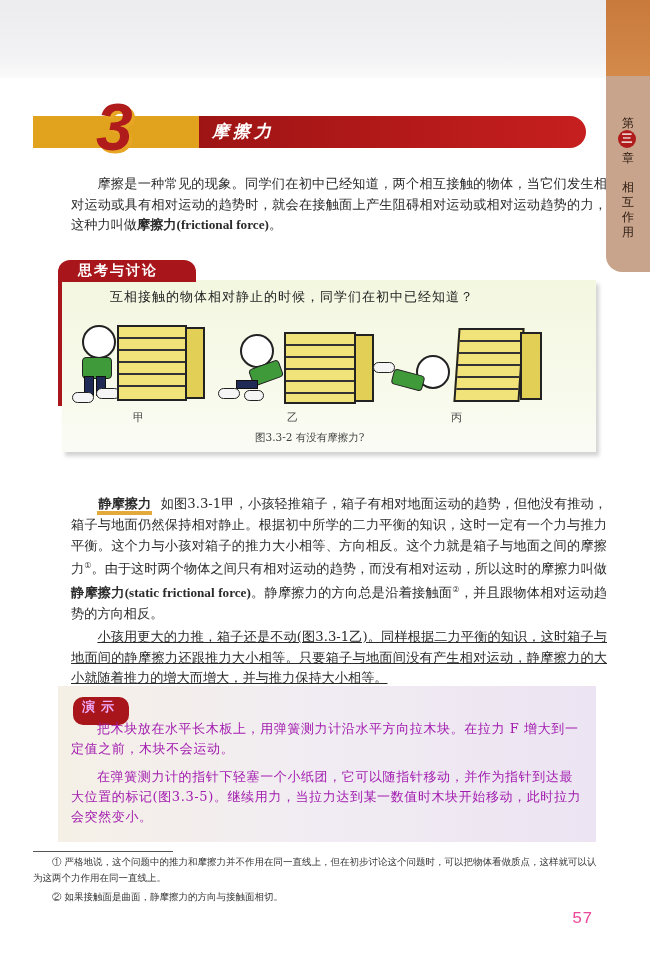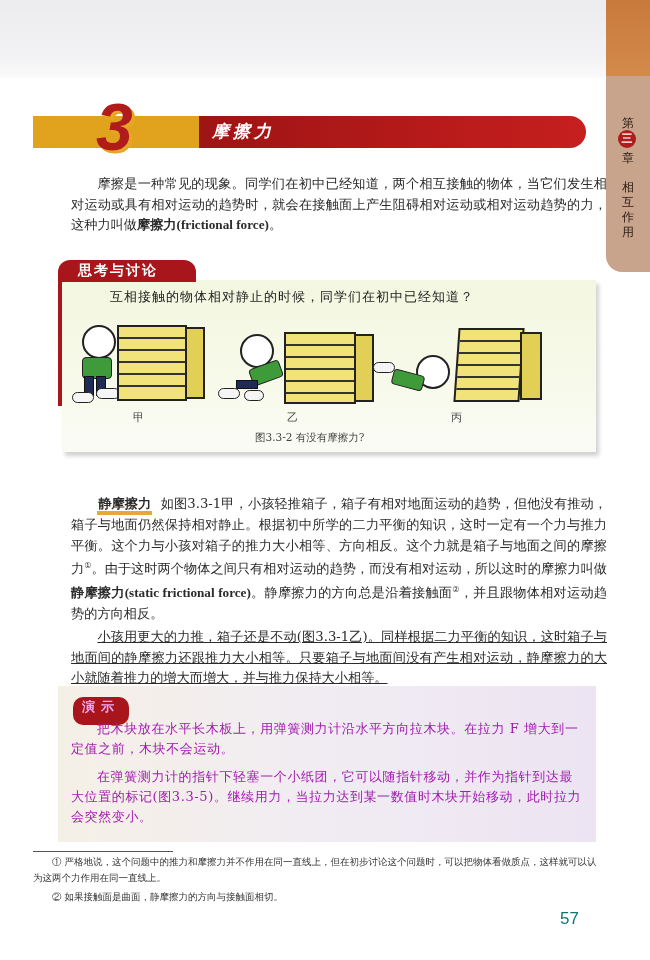--- a/index.html
+++ b/index.html
@@ -108,22 +108,22 @@
   .demo-para {
     position:absolute; left:71px; width:512px; font-size:13px; line-height:20px;
     text-indent:2em; margin:0; color:#a21caf; letter-spacing:0.6px;
   }
   .fn-rule { position:absolute; left:33px; top:851px; width:140px; height:1px; background:#555; }
   .footnote {
     position:absolute; left:33px; width:565px; font-size:9.5px; line-height:16px;
     color:#333; margin:0; text-indent:2em;
   }
   .page-num {
-    position:absolute; left:560px; top:909px; font-family:Liberation Sans, sans-serif;
-    font-size:17px; color:#0f766e;
+    position:absolute; left:572px; top:909px; font-family:Liberation Mono, monospace;
+    font-size:17px; color:#ec4899;
   }
 </style>
 </head>
 <body>
 
 <div class="top-band"></div>
 
 <div class="side-tab"></div>
 <div class="side-tab-top"></div>
 <div class="side-text" style="top:116px;">第</div>

